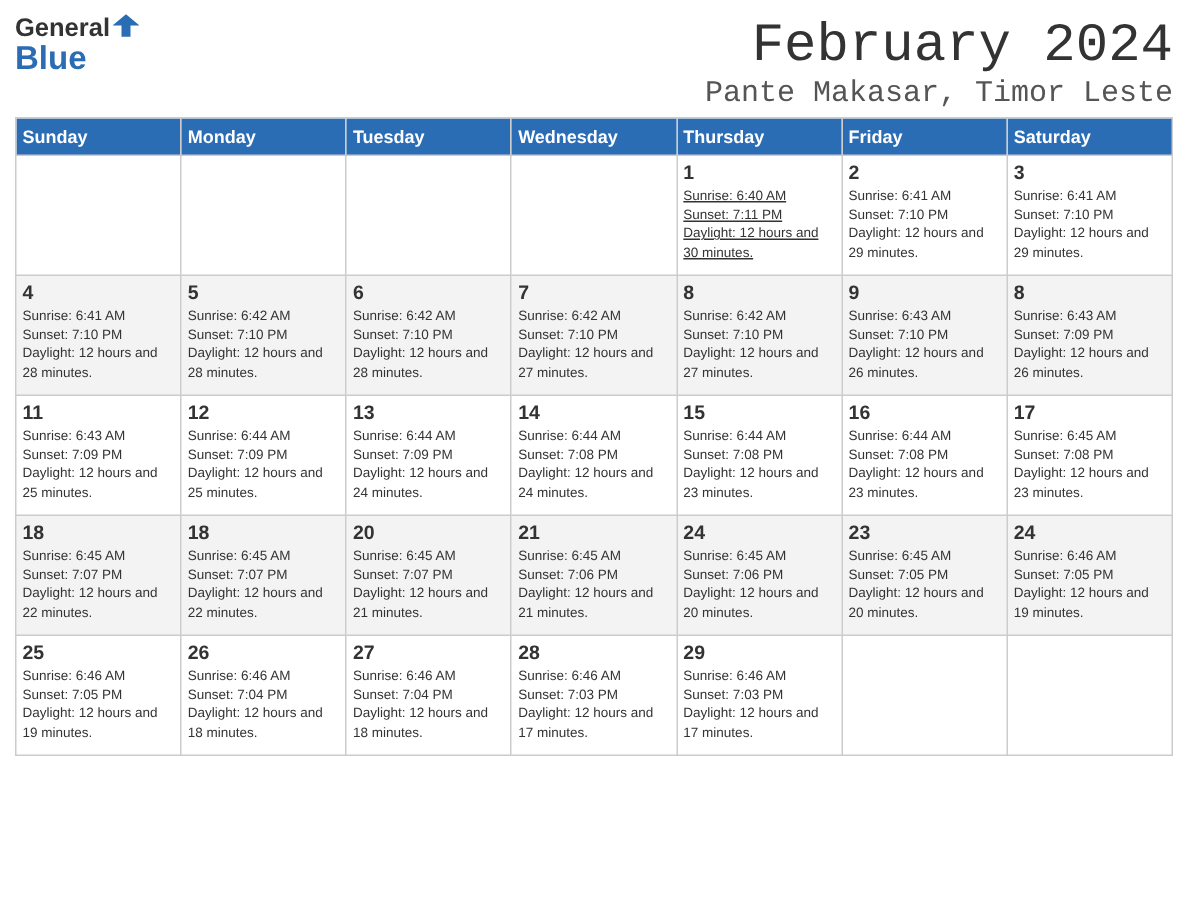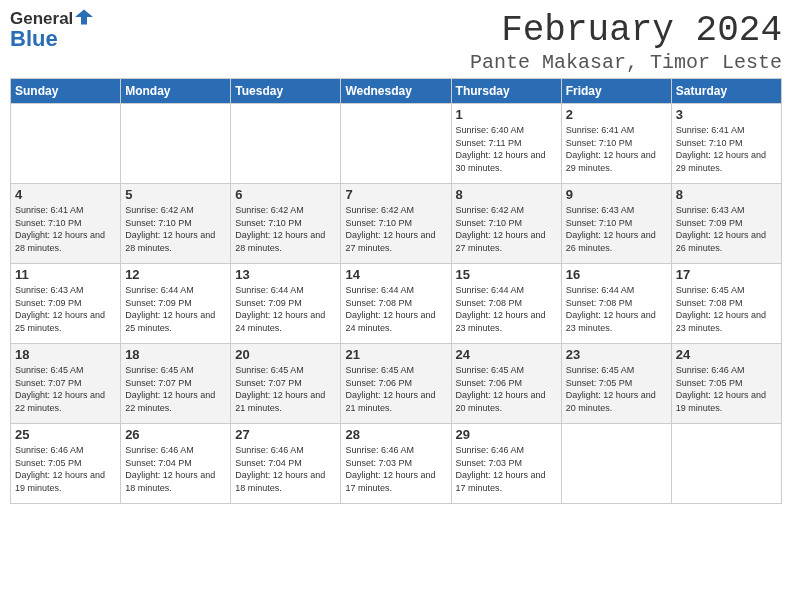--- a/index.html
+++ b/index.html
@@ -86,21 +86,21 @@
       </tr>
   </thead>
   <tbody id="calendar-body">
   <tr>
         <td class="empty"></td>
         <td class="empty"></td>
         <td class="empty"></td>
         <td class="empty"></td>
         <td>
           <span class="day-number">1</span>
-          <div class="day-info" style="white-space: pre-line;">Sunrise: 6:40 AM
+          <div class="day-info" style="white-space: pre-line; text-decoration: underline;">Sunrise: 6:40 AM
 Sunset: 7:11 PM
 Daylight: 12 hours and 30 minutes.</div>
         </td>
         <td>
           <span class="day-number">2</span>
           <div class="day-info" style="white-space: pre-line;">Sunrise: 6:41 AM
 Sunset: 7:10 PM
 Daylight: 12 hours and 29 minutes.</div>
         </td>
         <td>

